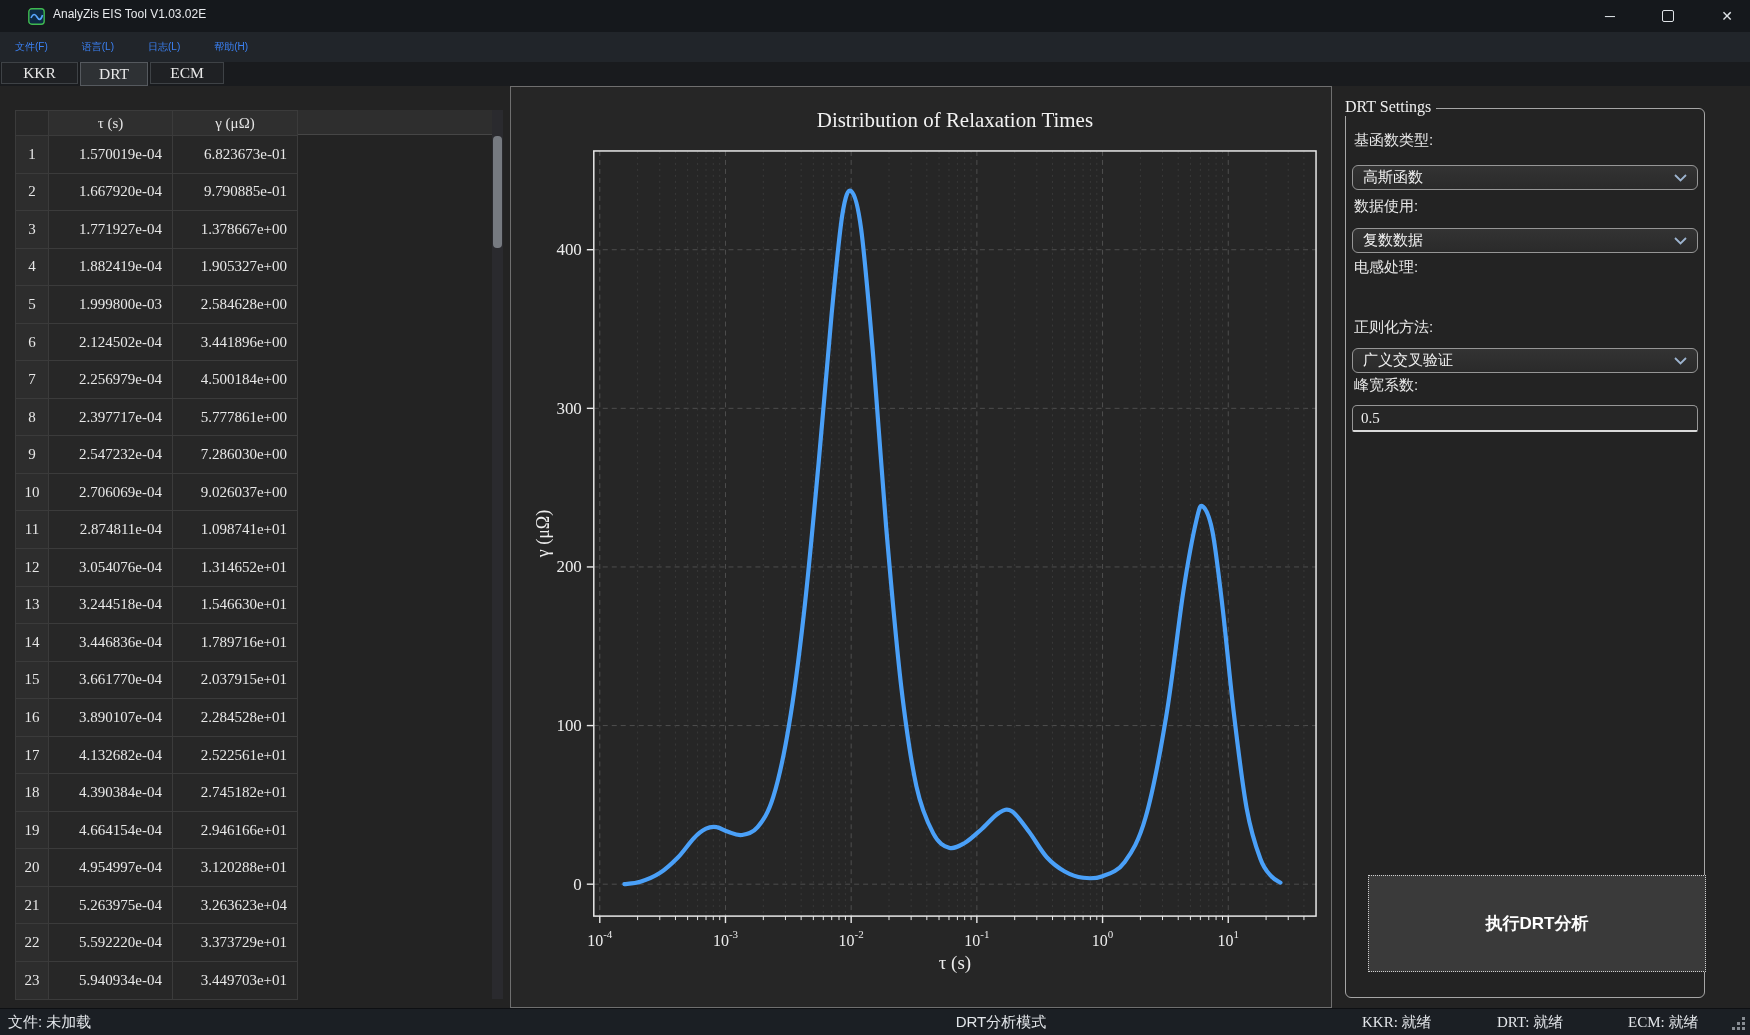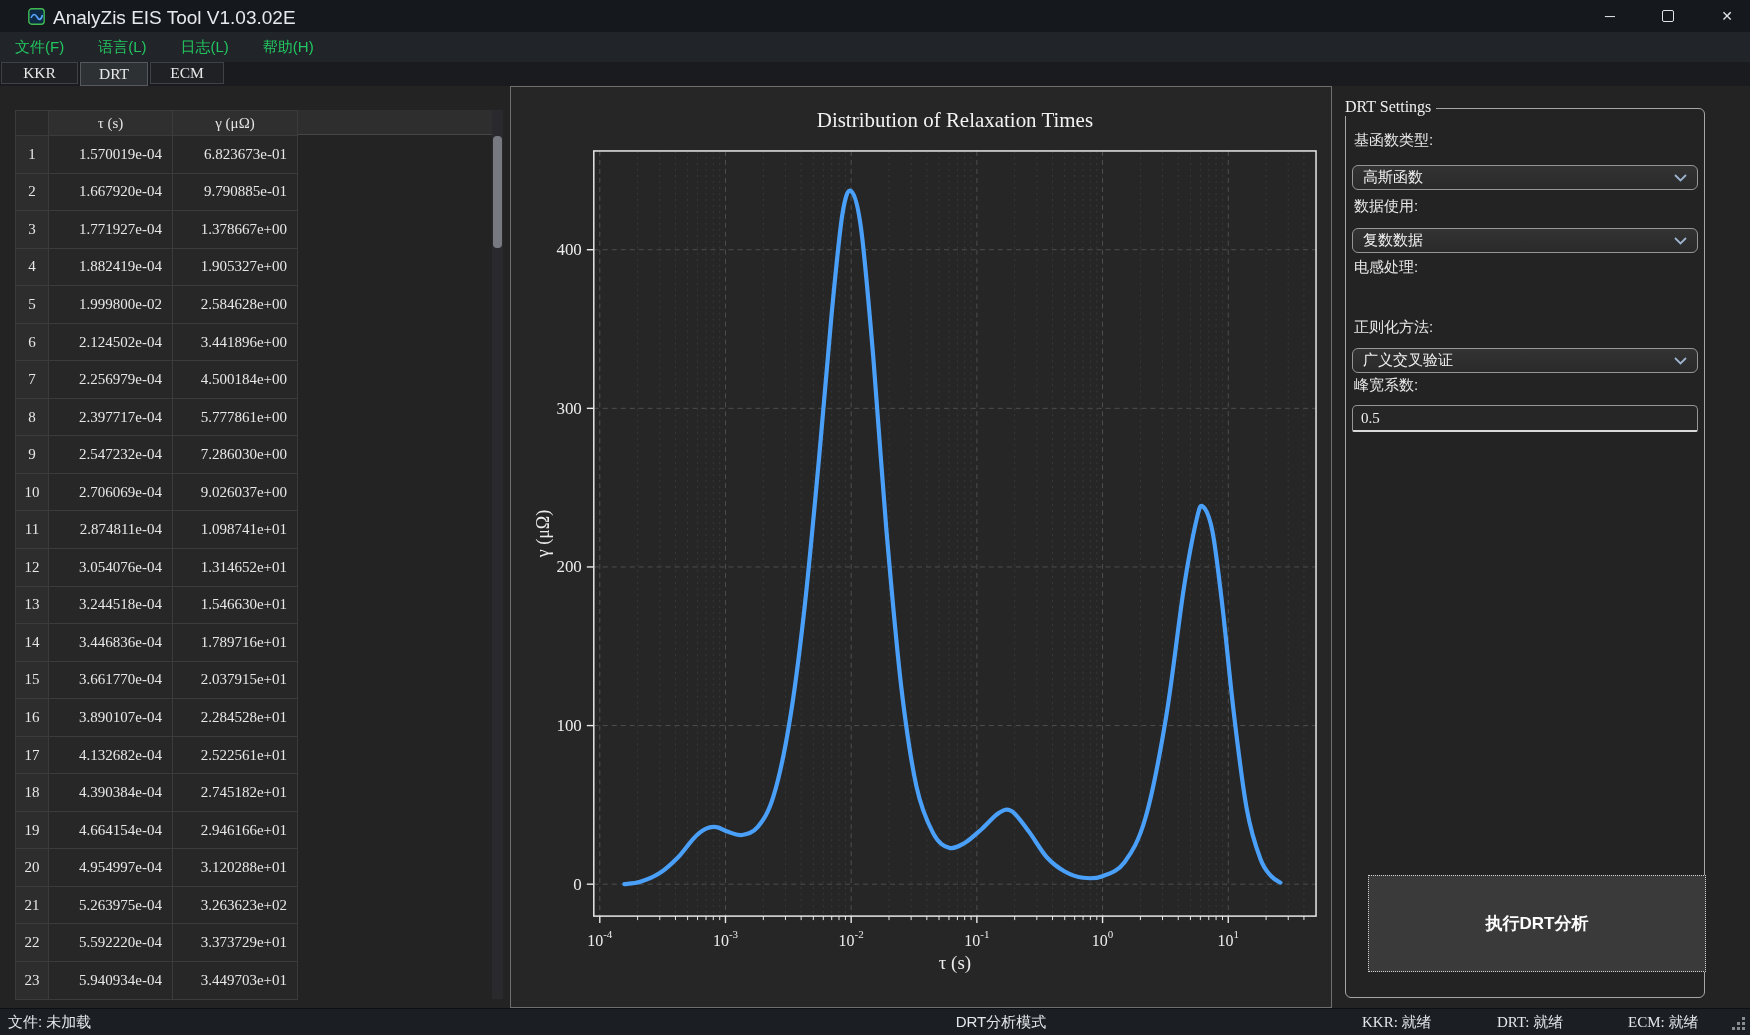--- a/index.html
+++ b/index.html
@@ -5,27 +5,27 @@
   html,body{margin:0;padding:0;}
   body{
     width:1750px;height:1035px;position:relative;overflow:hidden;
     background:#232323;font-family:"Liberation Sans",sans-serif;
     -webkit-font-smoothing:antialiased;
   }
   .abs{position:absolute;}
   
   .titlebar{left:0;top:0;width:1750px;height:32px;background:#15181c;}
   .app-icon{left:28px;top:8px;width:17px;height:17px;}
-  .app-title{left:53px;top:7px;font-size:19px;color:#e8eaed;white-space:nowrap;}
+  .app-title{left:53px;top:7px;font-size:12px;color:#e8eaed;white-space:nowrap;}
   .win-btn{top:0;width:46px;height:32px;display:flex;align-items:center;justify-content:center;color:#dfe3e7;font-size:14px;cursor:default;}
   .win-min{left:1587px;} .win-max{left:1645px;} .win-close{left:1704px;}
   .max-glyph{width:10px;height:10px;border:1px solid #dfe3e7;border-radius:2px;}
   
   .menubar{left:0;top:32px;width:1750px;height:30px;background:#21252a;display:flex;align-items:center;padding-left:4px;box-sizing:border-box;}
-  .menu-item{padding:0 11px;margin-right:12px;font-size:15px;color:#22c55e;white-space:nowrap;}
+  .menu-item{padding:0 11px;margin-right:12px;font-size:10px;color:#3b82f6;white-space:nowrap;}
   
   .tabbar{left:0;top:62px;width:1750px;height:24px;background:#191b1e;}
   .tab{top:0;height:22px;border:1px solid #3e4246;background:#1f2124;color:#e8e8e8;
        font-family:Liberation Serif, serif;font-size:15.5px;
        display:flex;align-items:center;justify-content:center;box-sizing:border-box;}
   .tab.active{background:#2e3134;border-color:#55595e;height:24px;}
   .tab-kkr{left:1px;width:77px;} .tab-drt{left:80px;width:68px;} .tab-ecm{left:150px;width:74px;}
   
   .table-panel{left:0;top:86px;width:510px;height:922px;background:#232323;}
   .header-fill{left:15px;top:24px;width:477px;height:25px;background:#2e2e2e;border-bottom:1px solid #464646;box-sizing:border-box;}
@@ -107,21 +107,21 @@
       <div class="cell ncell">2</div>
       <div class="cell vcell">1.667920e-04</div>
       <div class="cell vcell">9.790885e-01</div>
       <div class="cell ncell">3</div>
       <div class="cell vcell">1.771927e-04</div>
       <div class="cell vcell">1.378667e+00</div>
       <div class="cell ncell">4</div>
       <div class="cell vcell">1.882419e-04</div>
       <div class="cell vcell">1.905327e+00</div>
       <div class="cell ncell">5</div>
-      <div class="cell vcell">1.999800e-02</div>
+      <div class="cell vcell">1.999800e-03</div>
       <div class="cell vcell">2.584628e+00</div>
       <div class="cell ncell">6</div>
       <div class="cell vcell">2.124502e-04</div>
       <div class="cell vcell">3.441896e+00</div>
       <div class="cell ncell">7</div>
       <div class="cell vcell">2.256979e-04</div>
       <div class="cell vcell">4.500184e+00</div>
       <div class="cell ncell">8</div>
       <div class="cell vcell">2.397717e-04</div>
       <div class="cell vcell">5.777861e+00</div>
@@ -156,21 +156,21 @@
       <div class="cell vcell">4.390384e-04</div>
       <div class="cell vcell">2.745182e+01</div>
       <div class="cell ncell">19</div>
       <div class="cell vcell">4.664154e-04</div>
       <div class="cell vcell">2.946166e+01</div>
       <div class="cell ncell">20</div>
       <div class="cell vcell">4.954997e-04</div>
       <div class="cell vcell">3.120288e+01</div>
       <div class="cell ncell">21</div>
       <div class="cell vcell">5.263975e-04</div>
-      <div class="cell vcell">3.263623e+02</div>
+      <div class="cell vcell">3.263623e+04</div>
       <div class="cell ncell">22</div>
       <div class="cell vcell">5.592220e-04</div>
       <div class="cell vcell">3.373729e+01</div>
       <div class="cell ncell">23</div>
       <div class="cell vcell">5.940934e-04</div>
       <div class="cell vcell">3.449703e+01</div>
     </div>
   <div class="abs vscroll">
     <div class="vthumb"></div>
   </div>

